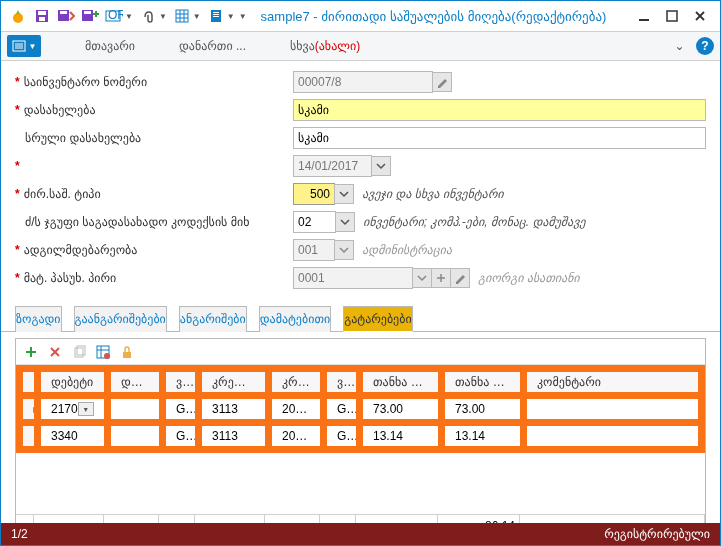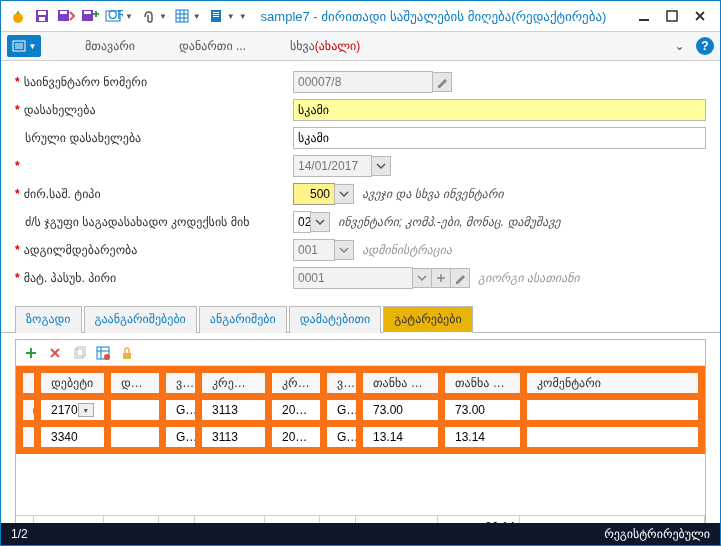--- a/index.html
+++ b/index.html
@@ -27,21 +27,21 @@
   .req { color: #d40000; margin-right: 4px; font-weight: bold; }
   .field { height: 22px; border: 1px solid #b9b9b9; background: #fff; padding: 0 4px; display: flex; align-items: center; }
   .field.readonly { background: #f2f2f2; color: #777; }
   .field.highlight { background: #ffff9e; }
   .field.num-highlight { background: #fff28a; border-color: #999; }
   .field-btn { width: 20px; height: 20px; background: #e6e6e6; border: 1px solid #b9b9b9; display: inline-flex; align-items: center; justify-content: center; margin-left: -1px; color: #555; }
   .suffix-text { margin-left: 8px; color: #555; font-style: italic; }
 
   
   .tabs { display: flex; border-bottom: 1px solid #b9b9b9; padding-left: 14px; margin-top: 4px; }
-  .tab { padding: 5px 10px; border: 1px solid #b9b9b9; border-bottom: none; margin-right: 2px; background: #f2f2f2; color: #0e7fc7; position: relative; top: 1px; font-family: Liberation Serif, serif; }
+  .tab { padding: 5px 0; border: 1px solid #b9b9b9; border-bottom: none; margin-right: 12px; background: #f2f2f2; color: #0e7fc7; position: relative; top: 1px; }
   .tab.active { background: #eab308; border-bottom: 1px solid #fff; color: #333; }
 
   
   .grid-wrap { margin: 6px 14px 0 14px; border: 1px solid #b9b9b9; height: 200px; display: flex; flex-direction: column; }
   .grid-toolbar { height: 26px; display: flex; align-items: center; padding: 0 6px; gap: 6px; border-bottom: 1px solid #e2e2e2; }
   .gtb-icon { display: inline-flex; align-items: center; justify-content: center; width: 18px; height: 18px; }
 
   table.grid { width: 100%; border-collapse: collapse; table-layout: fixed; }
   .grid th, .grid td { border: 7px solid #f97316; padding: 3px 10px; font-size: 12px; white-space: nowrap; overflow: hidden; text-overflow: ellipsis; }
   .grid th { background: #f7f7f7; text-align: left; color: #333; font-weight: normal; }
@@ -49,21 +49,21 @@
   .rowhead { width: 18px; background: #f7f7f7; text-align: center; color: #888; }
   .cell-editable { display: flex; align-items: center; }
   .cell-editable span { flex: 1; }
   .dd { width: 14px; height: 14px; border: 1px solid #aaa; background: #f0f0f0; display: inline-flex; align-items: center; justify-content: center; font-size: 8px; color: #555; }
 
   .grid-spacer { flex: 1; }
   .grid-footer { border-top: 1px solid #d0d0d0; display: flex; }
   .grid-footer .cell { border-right: 1px solid #d0d0d0; height: 22px; display: flex; align-items: center; justify-content: flex-end; padding: 0 4px; }
 
   
-  .statusbar { position: absolute; bottom: 0; left: 0; right: 0; height: 22px; background: #0f172a; color: #fff; display: flex; align-items: center; padding: 0 10px; }
+  .statusbar { position: absolute; bottom: 0; left: 0; right: 0; height: 22px; background: #7f1d1d; color: #fff; display: flex; align-items: center; padding: 0 10px; }
   .statusbar .sb-right { margin-left: auto; }
 
   
   svg { display: block; }
 </style>
 </head>
 <body>
 
 <div class="titlebar">
   <span class="tb-icon">
@@ -233,21 +233,21 @@
         </svg>
       </span>
     <span class="suffix-text">ავეჯი და სხვა ინვენტარი</span>
   </div>
 
   <div class="form-row">
     <div class="form-label">
         <span style="width:10px;display:inline-block"></span>
         <span>ძ/ს ჯგუფი საგადასახადო კოდექსის მიხ</span>
       </div>
-    <div class="field" style="width:18px">
+    <div class="field" style="width:43px">
         <span>02</span>
       </div>
     <span class="field-btn">
         <svg width="10" height="10">
           <path d="M1 3 L5 7 L9 3" fill="none" stroke="#555" stroke-width="1.5"></path>
         </svg>
       </span>
     <span class="suffix-text">ინვენტარი; კომპ.-ები, მონაც. დამუშავე</span>
   </div>
 

